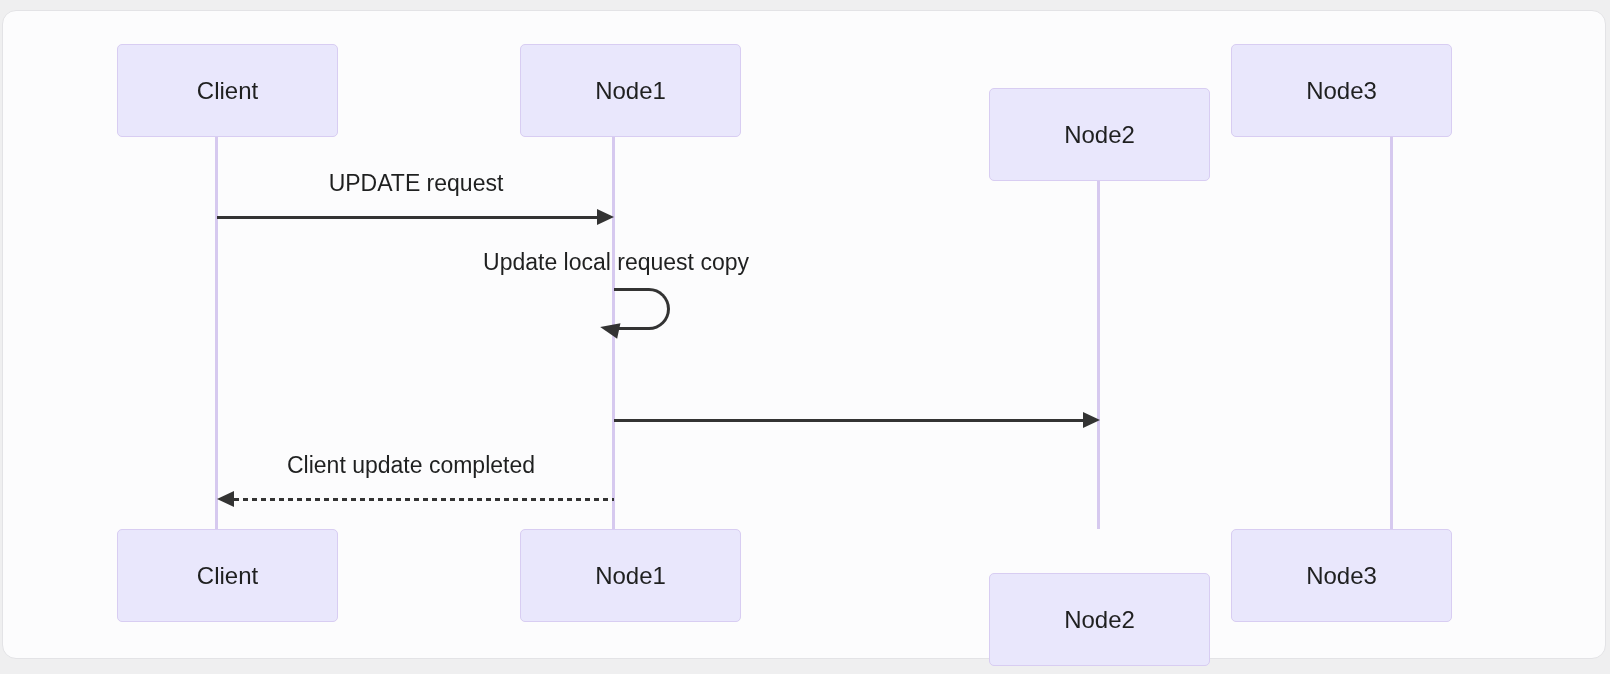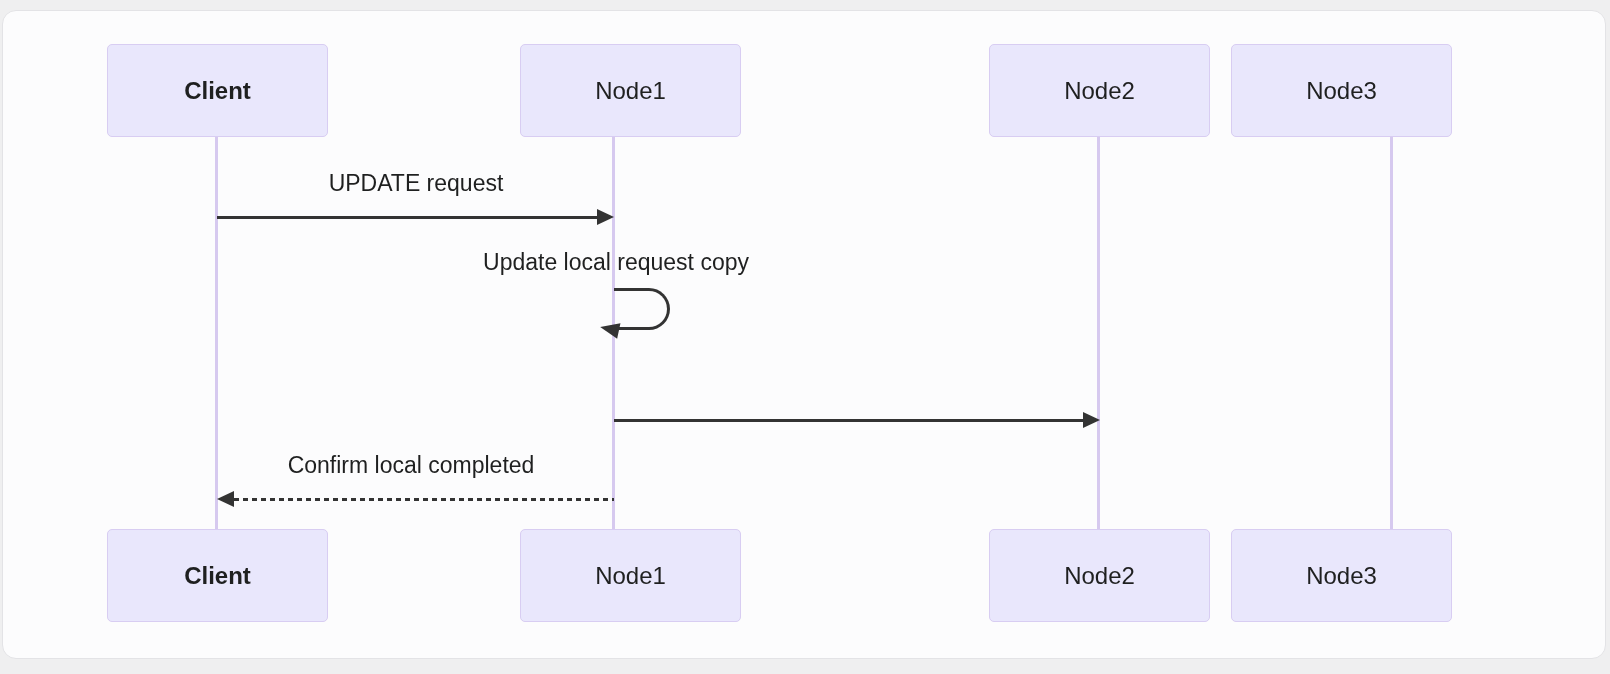--- a/index.html
+++ b/index.html
@@ -29,23 +29,23 @@
   .actor{
     position:absolute;width:221px;height:93px;
     background:var(--actor-fill);
     border:1.5px solid var(--actor-border);
     border-radius:5px;
     display:flex;align-items:center;justify-content:center;
     font-size:24px;color:var(--text);
   }
   .actor.row-top{top:44px;}
   .actor.row-bottom{top:529px;}
-  .a-client{left:107px;font-weight:bold;}
+  .a-client{left:117px;}
   .a-node1{left:520px;}
-  .a-node2{left:989px;}
+  .a-node2{left:989px;margin-top:44px;}
   .a-node3{left:1231px;}
 
   .lifeline{position:absolute;top:137px;height:392px;width:3px;background:var(--lifeline);}
   .ll-client{left:215px;}
   .ll-node1{left:612px;}
   .ll-node2{left:1097px;}
   .ll-node3{left:1390px;}
 
   .msg-label{
     position:absolute;transform:translate(-50%,-50%);
@@ -125,16 +125,16 @@
   <div class="msg-line line-1"></div>
   <div class="arrowhead head-right head-1"></div>
 
   <div class="msg-label lbl-2">Update local request copy</div>
   <div class="self-loop"></div>
   <div class="arrowhead head-loop"></div>
 
   <div class="msg-line line-3"></div>
   <div class="arrowhead head-right head-3"></div>
 
-  <div class="msg-label lbl-4">Confirm local completed</div>
+  <div class="msg-label lbl-4">Client update completed</div>
   <div class="msg-line line-4"></div>
   <div class="arrowhead head-left head-4"></div>
 </div>
 
 </body></html>

